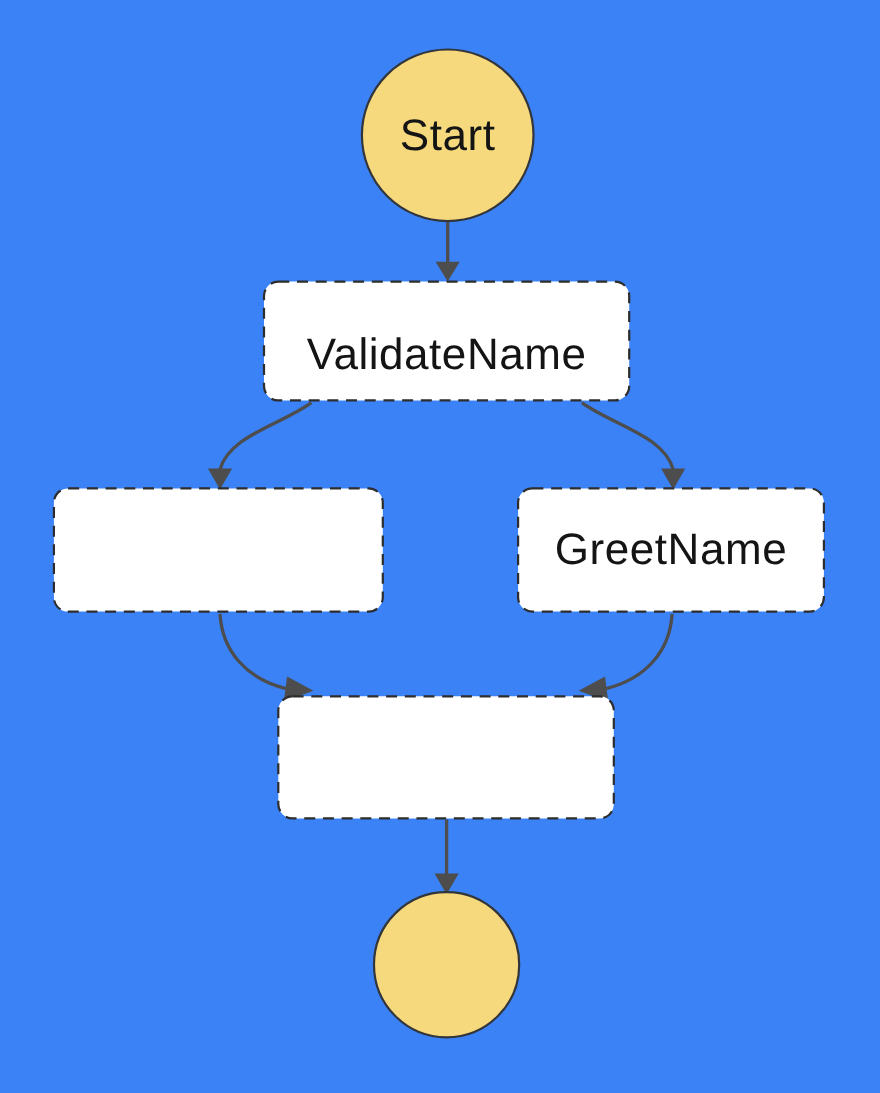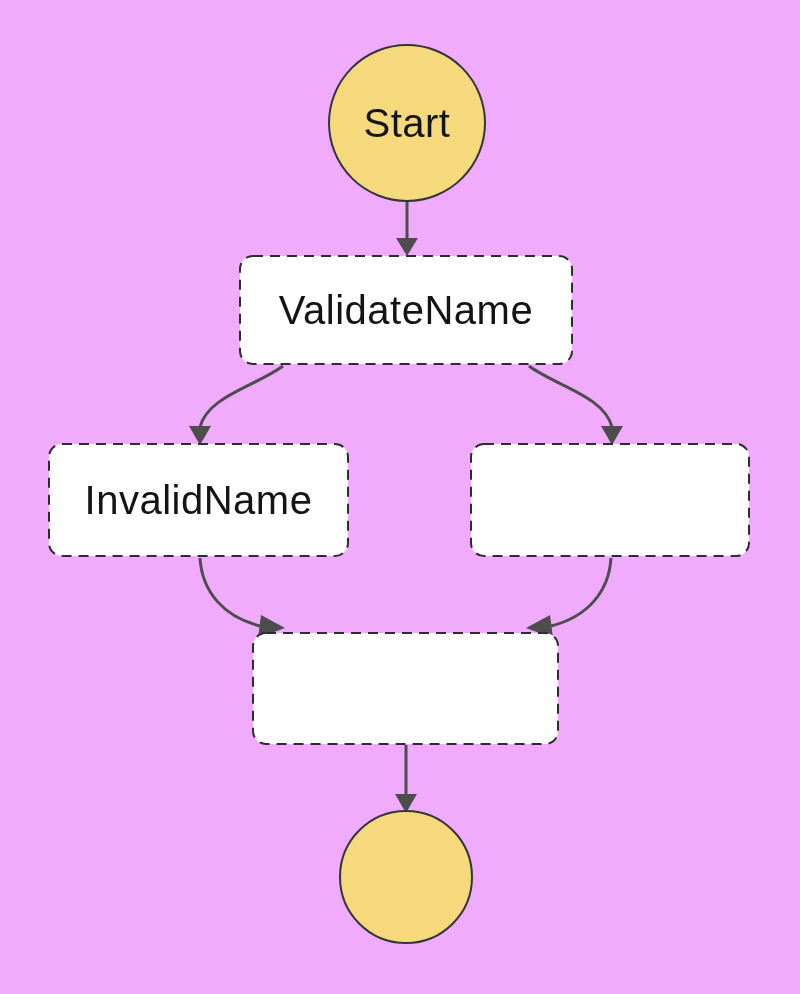--- a/index.html
+++ b/index.html
@@ -4,21 +4,21 @@
 <style>
   html, body {
     margin: 0;
     padding: 0;
     background: #ffffff;
   }
   .canvas {
     position: relative;
     width: 800px;
     height: 994px;
-    background: #f0abfc;
+    background: #3b82f6;
     font-family: "Liberation Sans", "DejaVu Sans", sans-serif;
     overflow: hidden;
   }
   .graph-svg {
     position: absolute;
     left: 0;
     top: 0;
     width: 800px;
     height: 994px;
   }
@@ -46,21 +46,21 @@
     position: absolute;
     display: flex;
     align-items: center;
     justify-content: center;
     font-size: 40px;
     color: #141414;
     letter-spacing: 0.5px;
     user-select: none;
   }
   .label-start    { left: 329px; top:  45px; width: 156px; height: 156px; }
-  .label-validate { left: 240px; top: 256px; width: 332px; height: 108px; }
+  .label-validate { left: 240px; top: 268px; width: 332px; height: 108px; }
   .label-invalid  { left:  49px; top: 444px; width: 299px; height: 112px; }
   .label-greet    { left: 471px; top: 444px; width: 278px; height: 112px; }
   .label-publish  { left: 253px; top: 633px; width: 305px; height: 111px; }
   .label-end      { left: 340px; top: 811px; width: 132px; height: 132px; }
 </style>
 </head>
 <body>
 
 <div class="canvas">
 
@@ -100,20 +100,20 @@
   </svg>
 
   <div class="node-label label-start">
     <span>Start</span>
   </div>
 
   <div class="node-label label-validate">
     <span>ValidateName</span>
   </div>
 
-  <div class="node-label label-invalid">
-    <span>InvalidName</span>
+
+  <div class="node-label label-greet">
+    <span>GreetName</span>
   </div>
-
 
 
 
 </div>
 
 </body></html>

